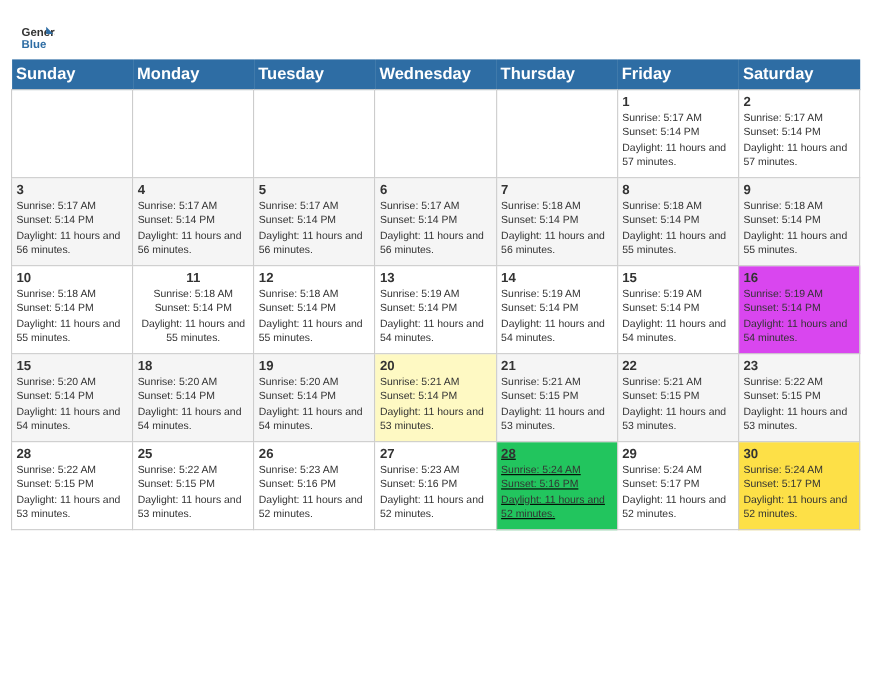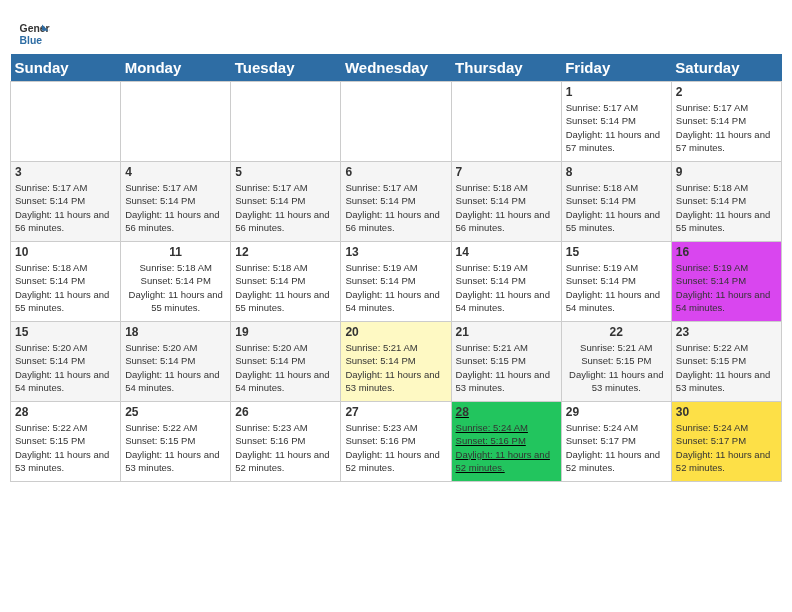--- a/index.html
+++ b/index.html
@@ -244,21 +244,21 @@
         <div class="day-info">
           Sunrise: 5:21 AM<br>Sunset: 5:14 PM<br>Daylight: 11 hours and 53 minutes.
         </div>
       </td>
         <td style="background: rgb(245, 245, 245);">
         <span class="day-num">21</span>
         <div class="day-info">
           Sunrise: 5:21 AM<br>Sunset: 5:15 PM<br>Daylight: 11 hours and 53 minutes.
         </div>
       </td>
-        <td style="background: rgb(245, 245, 245); text-align: center;">
+        <td style="background: rgb(245, 245, 245);">
         <span class="day-num">22</span>
         <div class="day-info">
           Sunrise: 5:21 AM<br>Sunset: 5:15 PM<br>Daylight: 11 hours and 53 minutes.
         </div>
       </td>
         <td style="background: rgb(245, 245, 245);">
         <span class="day-num">23</span>
         <div class="day-info">
           Sunrise: 5:22 AM<br>Sunset: 5:15 PM<br>Daylight: 11 hours and 53 minutes.
         </div>

